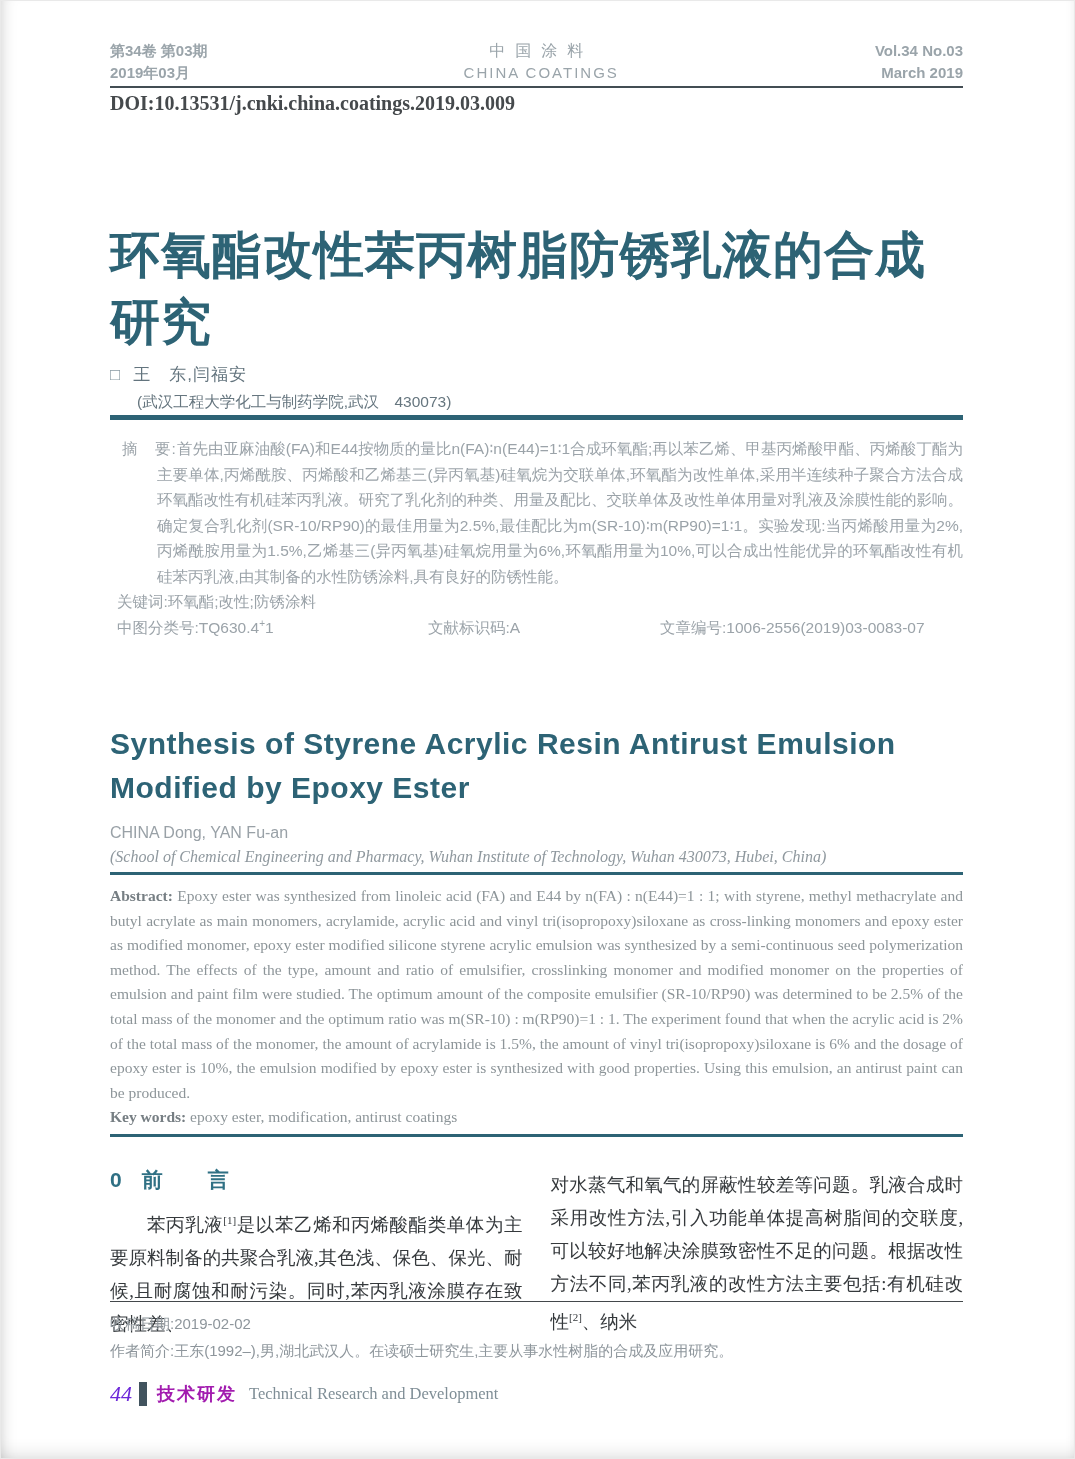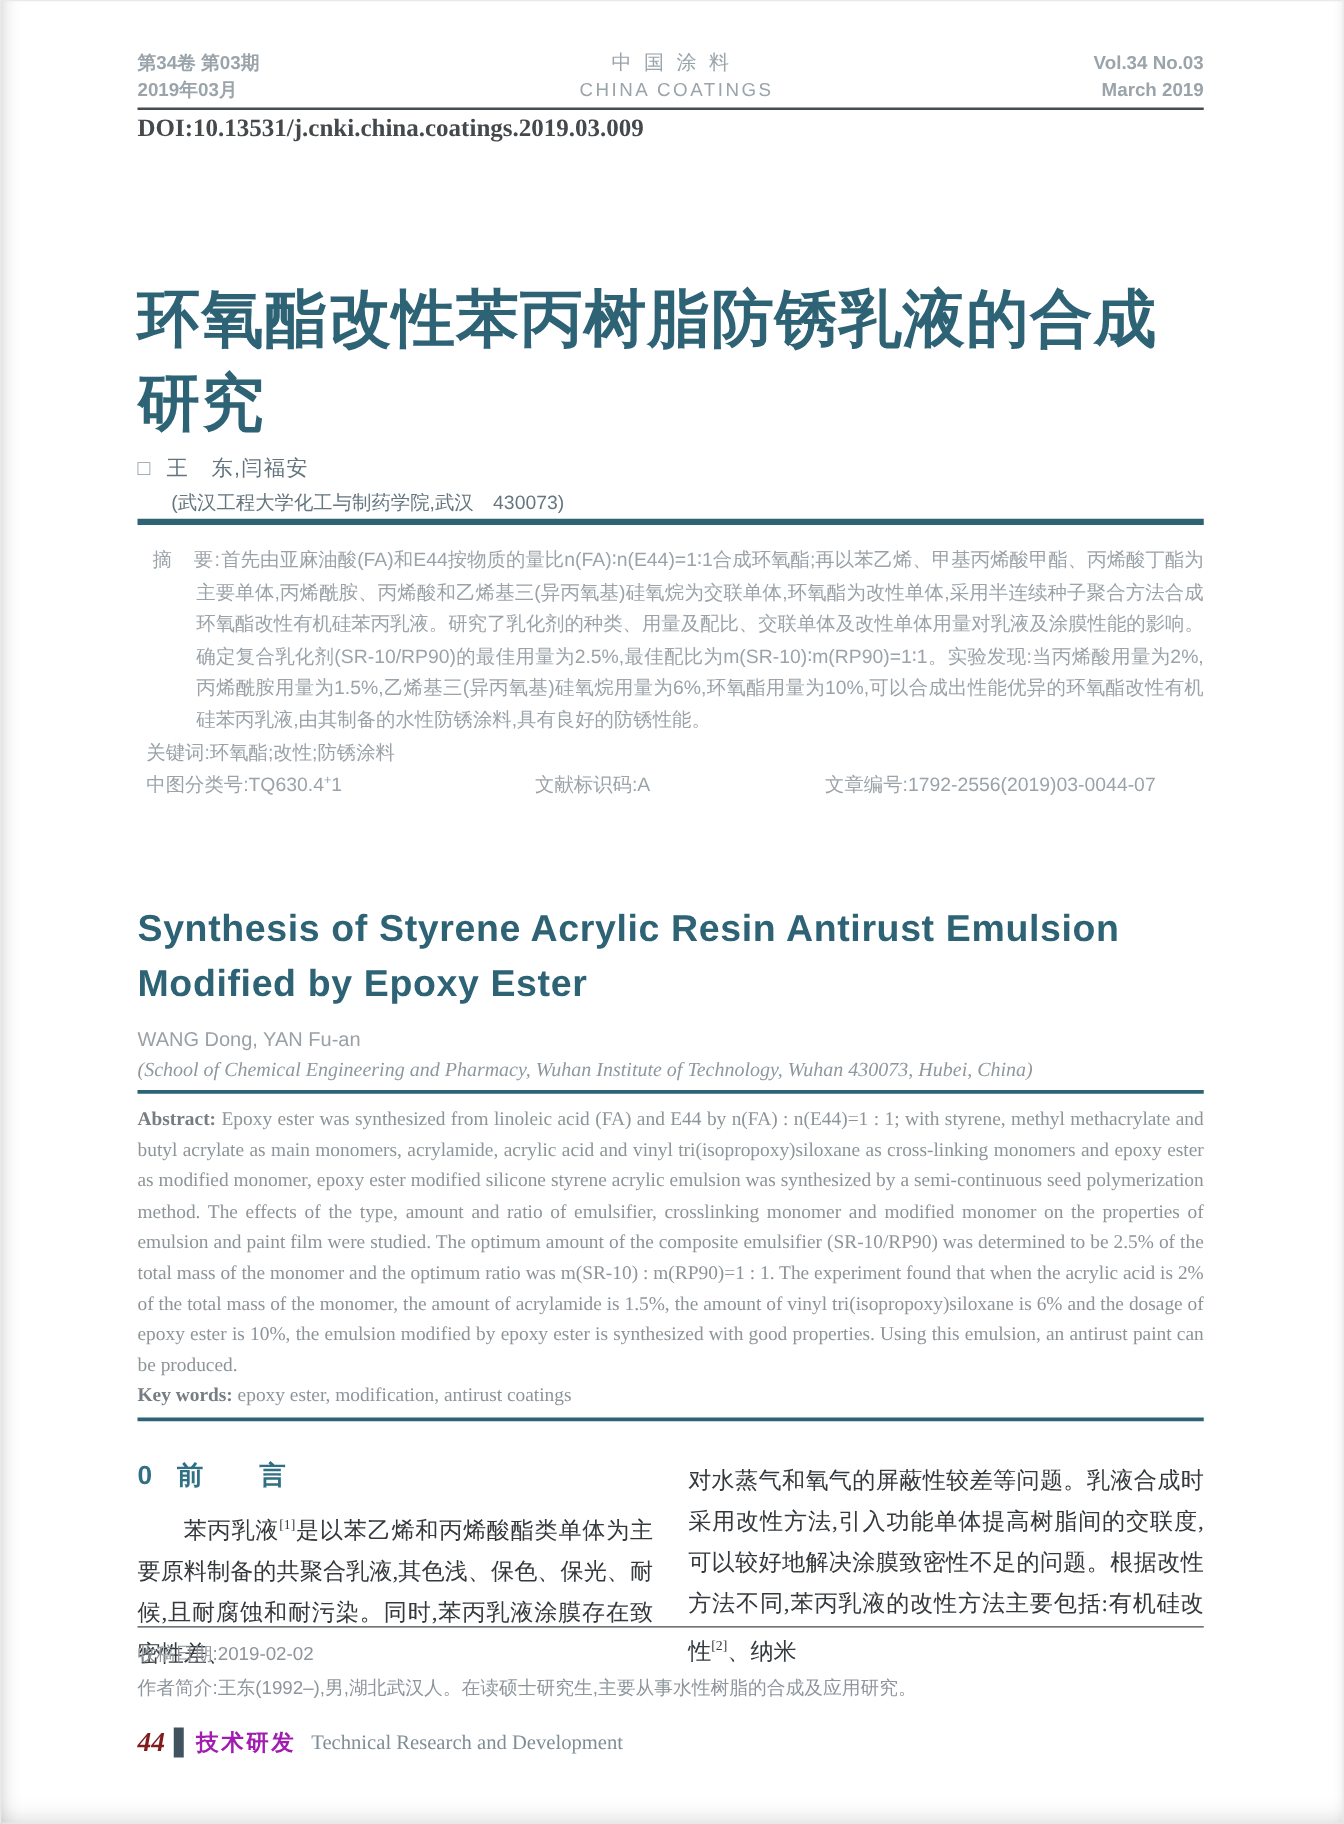--- a/index.html
+++ b/index.html
@@ -74,21 +74,21 @@
             font-size:18.5px; line-height:33px; color:#35393c; text-align:justify; }
   .body-p.indent { text-indent:2em; }
   .right-p { margin-top:3px; }
   .ref { font-size:11px; }
 
   
   .fn-rule { top:1301px; height:1px; background:#43484b; }
   .footnotes { top:1310px; color:#8e969c; font-size:15px; line-height:27px; }
   .page-footer { top:1381px; display:flex; align-items:center; }
   .page-num { font-family:"Liberation Serif","DejaVu Serif",serif; font-style:italic;
-              font-weight:700; font-size:22px; color:#7f1d1d; }
+              font-weight:400; font-size:22px; color:#6d28d9; }
   .footer-bar { width:8px; height:24px; background:#41535e; margin:0 10px 0 7px; }
   .footer-zh { font-size:18px; font-weight:bold; color:#a21caf; letter-spacing:2px; }
   .footer-en { font-family:"Liberation Serif","DejaVu Serif",serif; font-size:16.5px;
                color:#7f8e96; margin-left:12px; }
 </style>
 </head>
 <body>
 
 <div class="page">
 
@@ -124,28 +124,28 @@
   <p class="abs-block abstract-zh">
     <span class="abs-label">摘　要:</span><span>首先由亚麻油酸(FA)和E44按物质的量比n(FA)∶n(E44)=1∶1合成环氧酯;再以苯乙烯、甲基丙烯酸甲酯、丙烯酸丁酯为主要单体,丙烯酰胺、丙烯酸和乙烯基三(异丙氧基)硅氧烷为交联单体,环氧酯为改性单体,采用半连续种子聚合方法合成环氧酯改性有机硅苯丙乳液。研究了乳化剂的种类、用量及配比、交联单体及改性单体用量对乳液及涂膜性能的影响。确定复合乳化剂(SR-10/RP90)的最佳用量为2.5%,最佳配比为m(SR-10)∶m(RP90)=1∶1。实验发现:当丙烯酸用量为2%,丙烯酰胺用量为1.5%,乙烯基三(异丙氧基)硅氧烷用量为6%,环氧酯用量为10%,可以合成出性能优异的环氧酯改性有机硅苯丙乳液,由其制备的水性防锈涂料,具有良好的防锈性能。</span>
   </p>
   <p class="abs-block keywords-zh">
     <span>关键词:</span><span>环氧酯;改性;防锈涂料</span>
   </p>
 
   <div class="abs-block meta-row">
     <span class="meta-item-1"><span>中图分类号:</span><span>TQ630.4</span><sup>+</sup><span>1</span></span>
     <span class="meta-item-2"><span>文献标识码:</span><span>A</span></span>
-    <span class="meta-item-3"><span>文章编号:</span><span>1792-2556(2019)03-0044-07</span></span>
+    <span class="meta-item-3"><span>文章编号:</span><span>1006-2556(2019)03-0083-07</span></span>
   </div>
 
   <h2 class="abs-block title-en">
     <span class="t-line">Synthesis of Styrene Acrylic Resin Antirust Emulsion</span>
     <span class="t-line">Modified by Epoxy Ester</span>
   </h2>
-  <div class="abs-block authors-en">WANG Dong, YAN Fu-an</div>
+  <div class="abs-block authors-en">CHINA Dong, YAN Fu-an</div>
   <div class="abs-block affil-en">(School of Chemical Engineering and Pharmacy, Wuhan Institute of Technology, Wuhan 430073, Hubei, China)</div>
 
   <div class="abs-block rule rule2"></div>
 
   <div class="abs-block abstract-en-block">
     <p>
       <span class="abs-label-en">Abstract:</span>
       <span>Epoxy ester was synthesized from linoleic acid (FA) and E44 by n(FA) : n(E44)=1 : 1; with styrene, methyl methacrylate and butyl acrylate as main monomers, acrylamide, acrylic acid and vinyl tri(isopropoxy)siloxane as cross-linking monomers and epoxy ester as modified monomer, epoxy ester modified silicone styrene acrylic emulsion was synthesized by a semi-continuous seed polymerization method. The effects of the type, amount and ratio of emulsifier, crosslinking monomer and modified monomer on the properties of emulsion and paint film were studied. The optimum amount of the composite emulsifier (SR-10/RP90) was determined to be 2.5% of the total mass of the monomer and the optimum ratio was m(SR-10) : m(RP90)=1 : 1. The experiment found that when the acrylic acid is 2% of the total mass of the monomer, the amount of acrylamide is 1.5%, the amount of vinyl tri(isopropoxy)siloxane is 6% and the dosage of epoxy ester is 10%, the emulsion modified by epoxy ester is synthesized with good properties. Using this emulsion, an antirust paint can be produced.</span>
     </p>
     <p>

